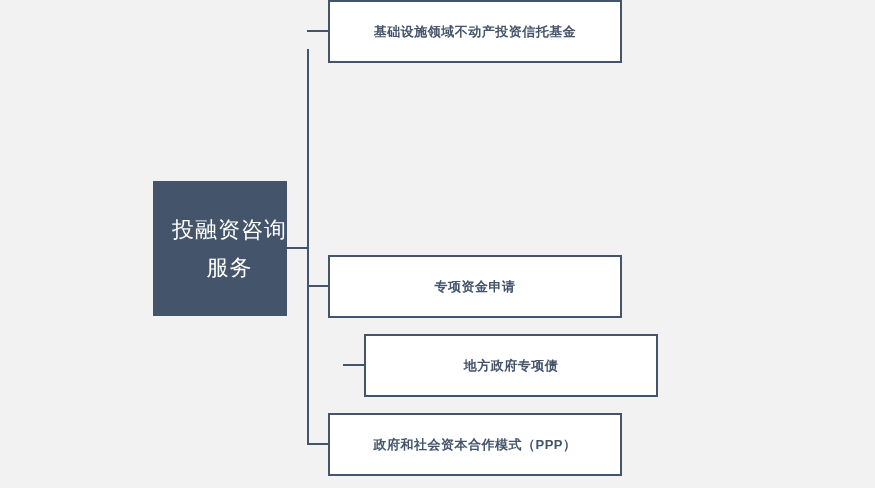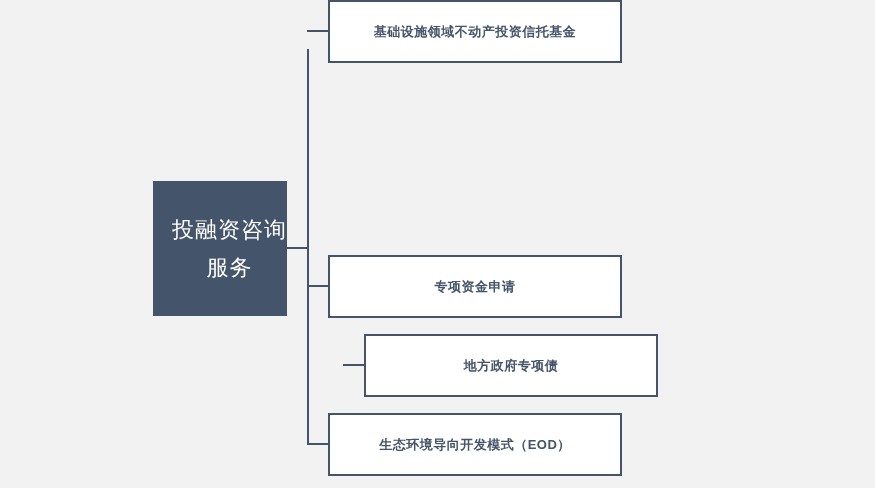--- a/index.html
+++ b/index.html
@@ -60,20 +60,26 @@
     </div>
   </div>
 
   <div class="row">
     <div class="branch"></div>
     <div class="item">
       <span class="item-label">地方政府专项债</span>
     </div>
   </div>
 
+  <div class="row">
+    <div class="branch"></div>
+    <div class="item">
+      <span class="item-label">政府和社会资本合作模式（PPP）</span>
+    </div>
+  </div>
 
   <div class="row">
     <div class="branch"></div>
     <div class="item">
       <span class="item-label">生态环境导向开发模式（EOD）</span>
     </div>
   </div>
 
   <div class="row">
     <div class="branch"></div>

